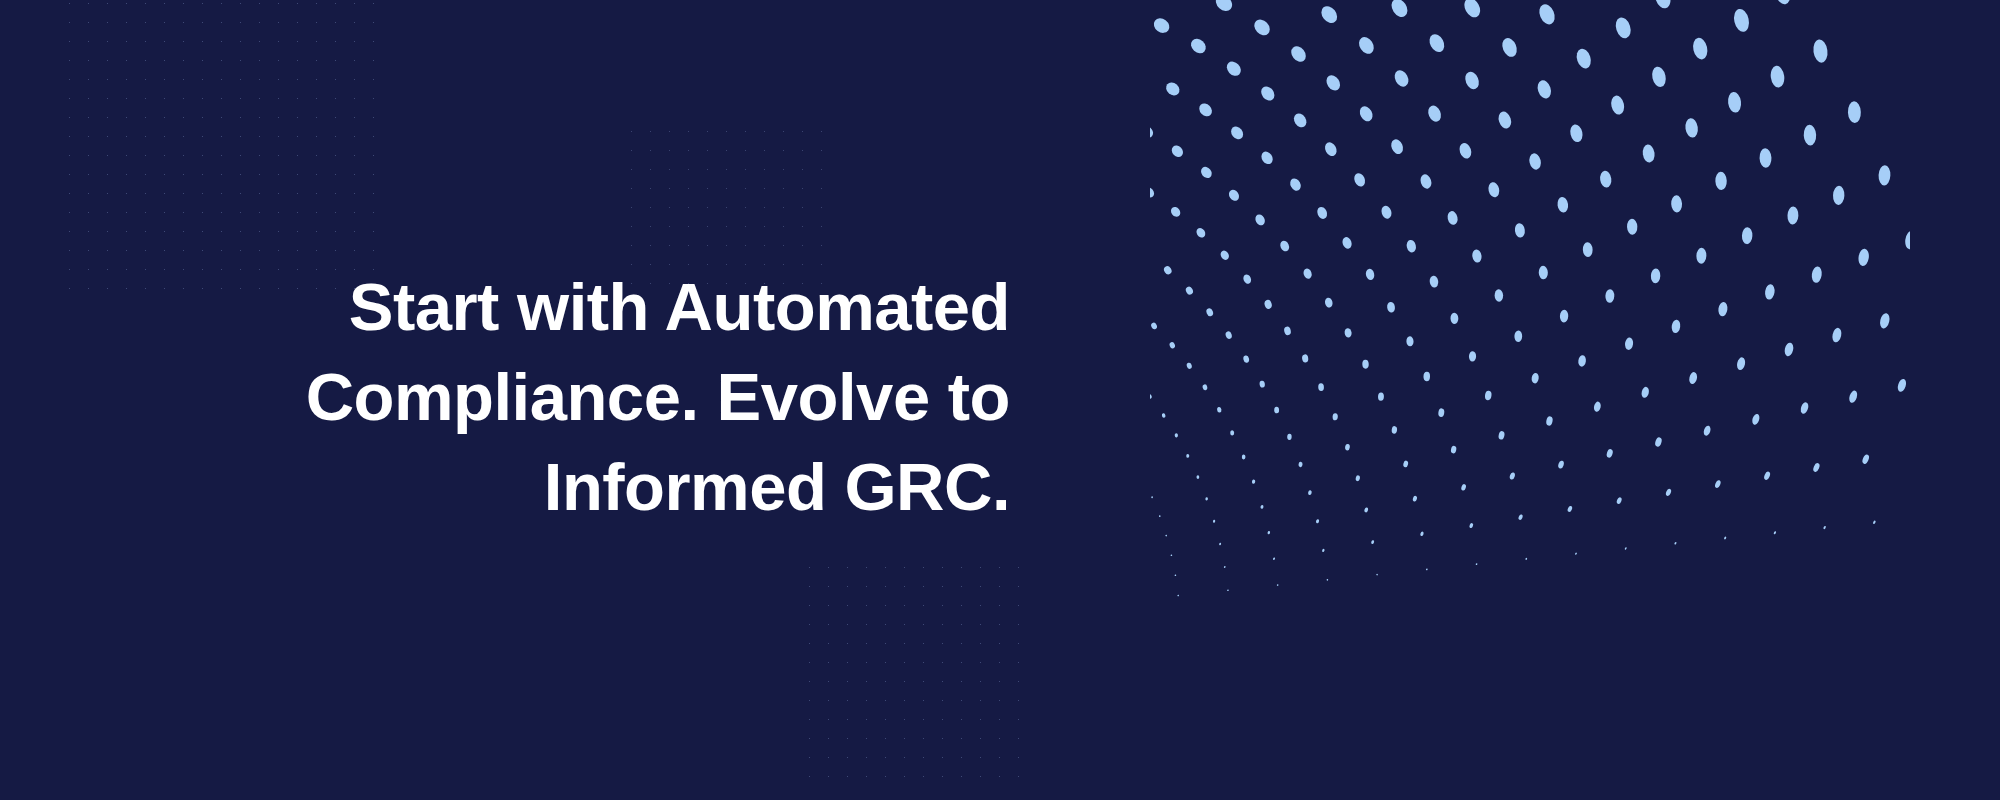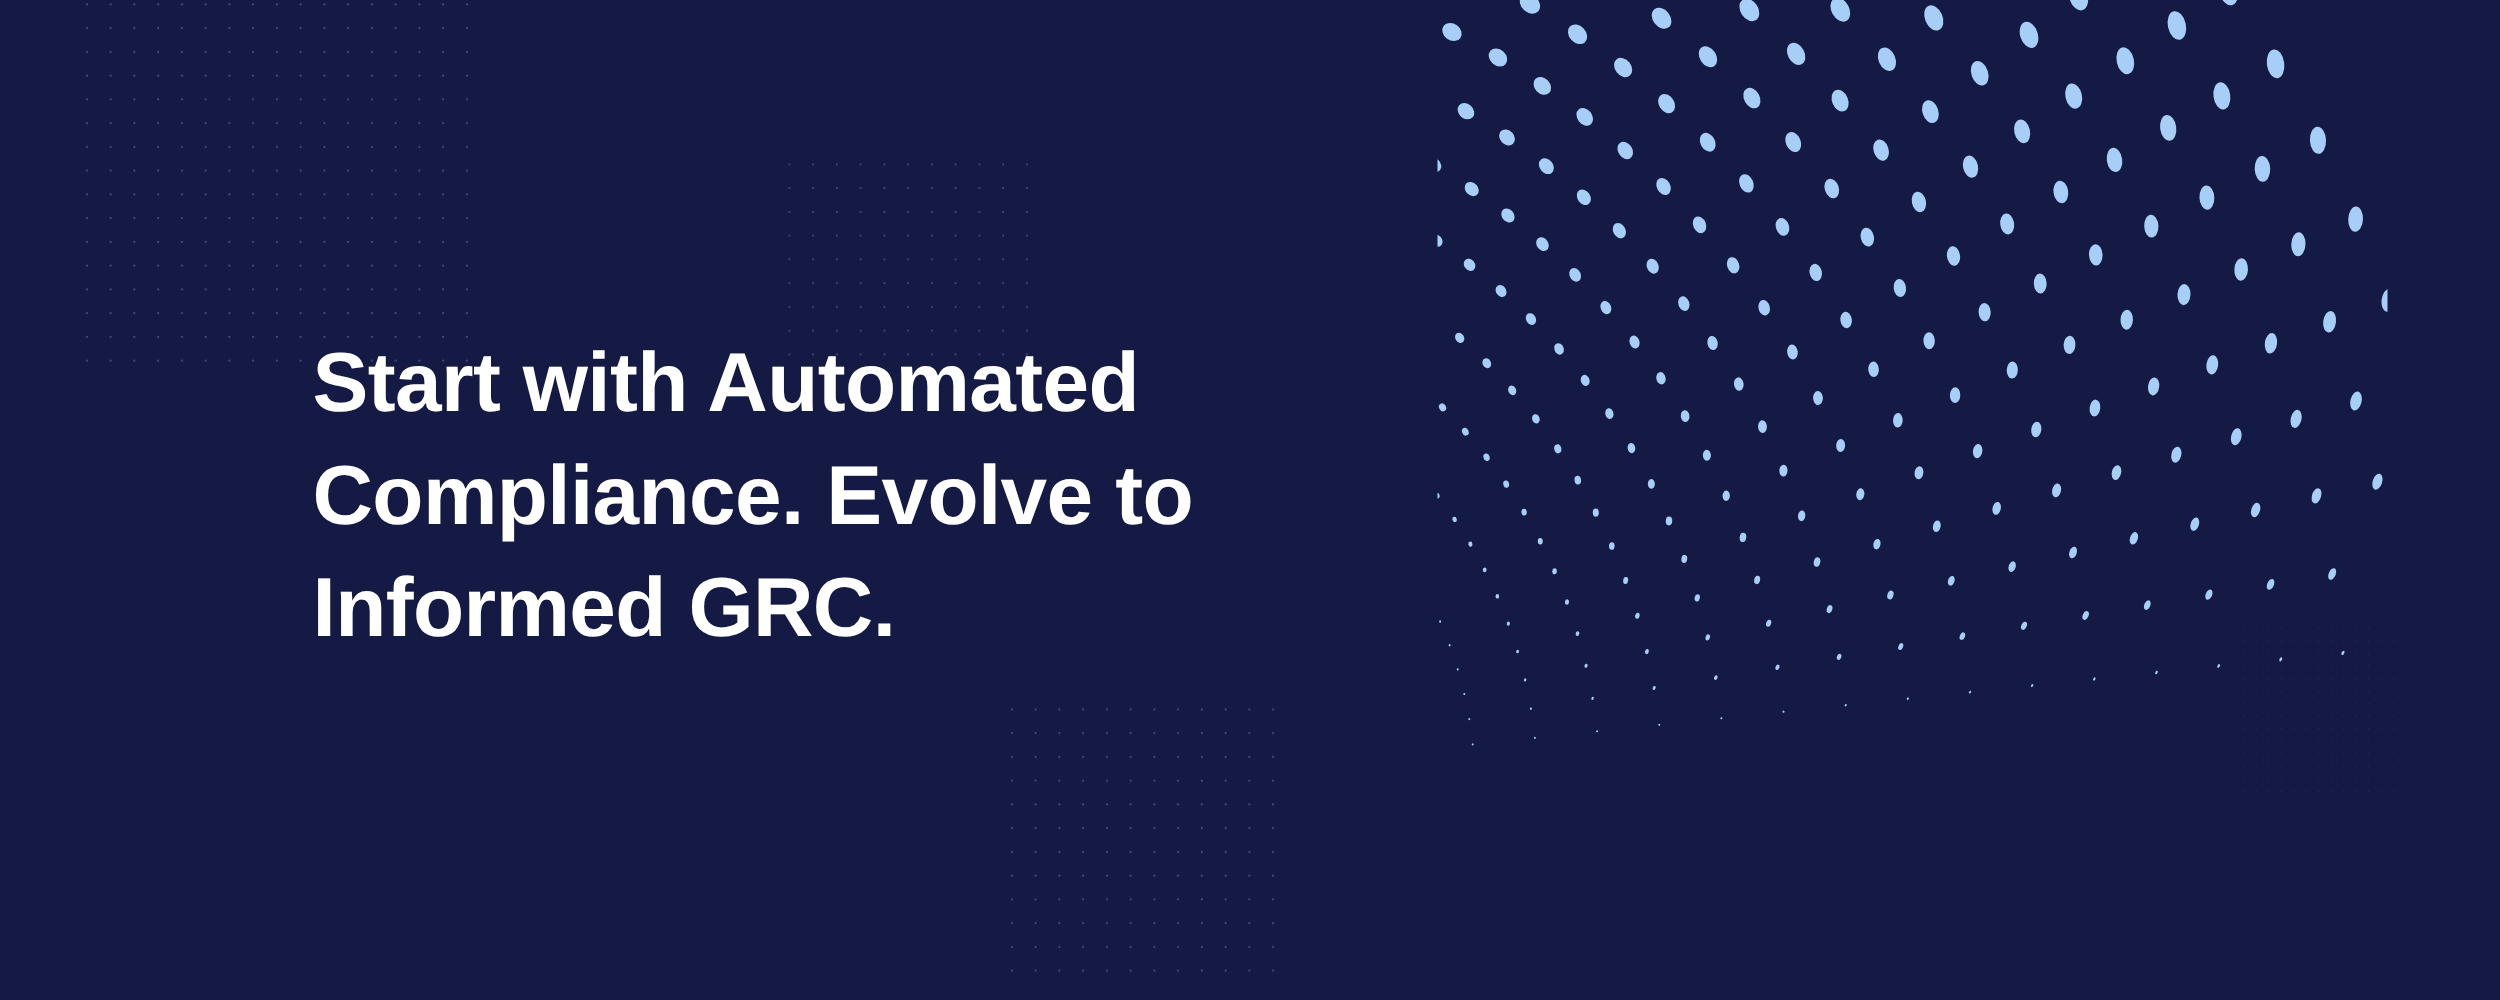--- a/index.html
+++ b/index.html
@@ -8,20 +8,21 @@
     padding: 0;
     background: #0f1433;
   }
   #stage {
     position: relative;
     width: 2000px;
     height: 800px;
     overflow: hidden;
     background: #151A44;
     font-family: "Liberation Sans", sans-serif;
+    text-align: right;
   }
 
   
   .dotgrid {
     position: absolute;
     background-repeat: repeat;
     pointer-events: none;
   }
 
   

